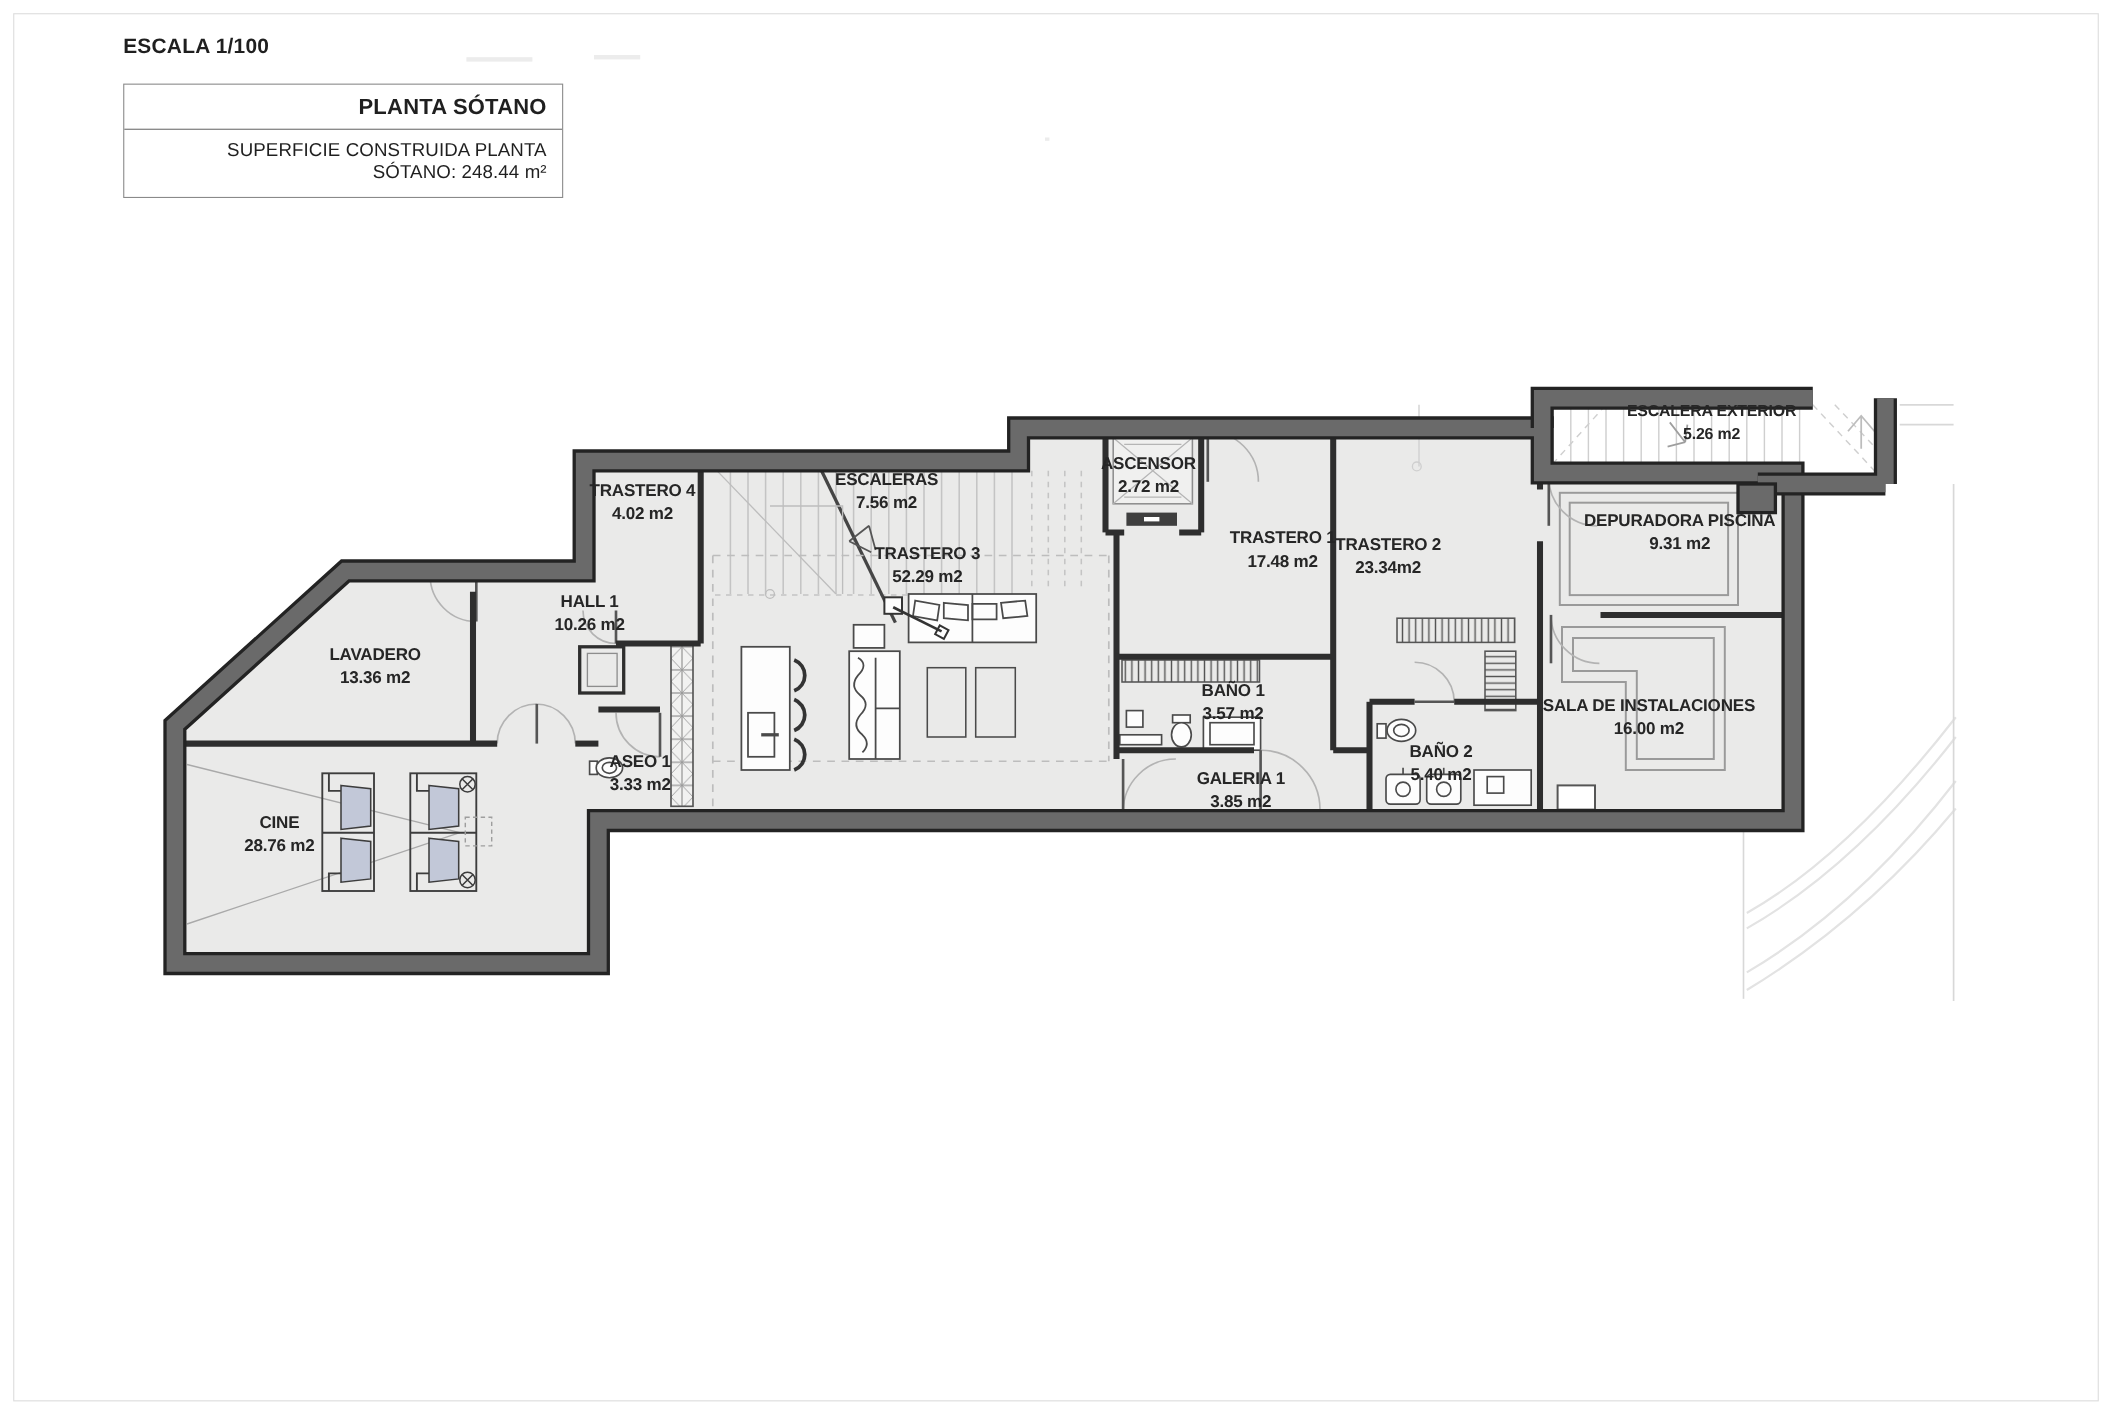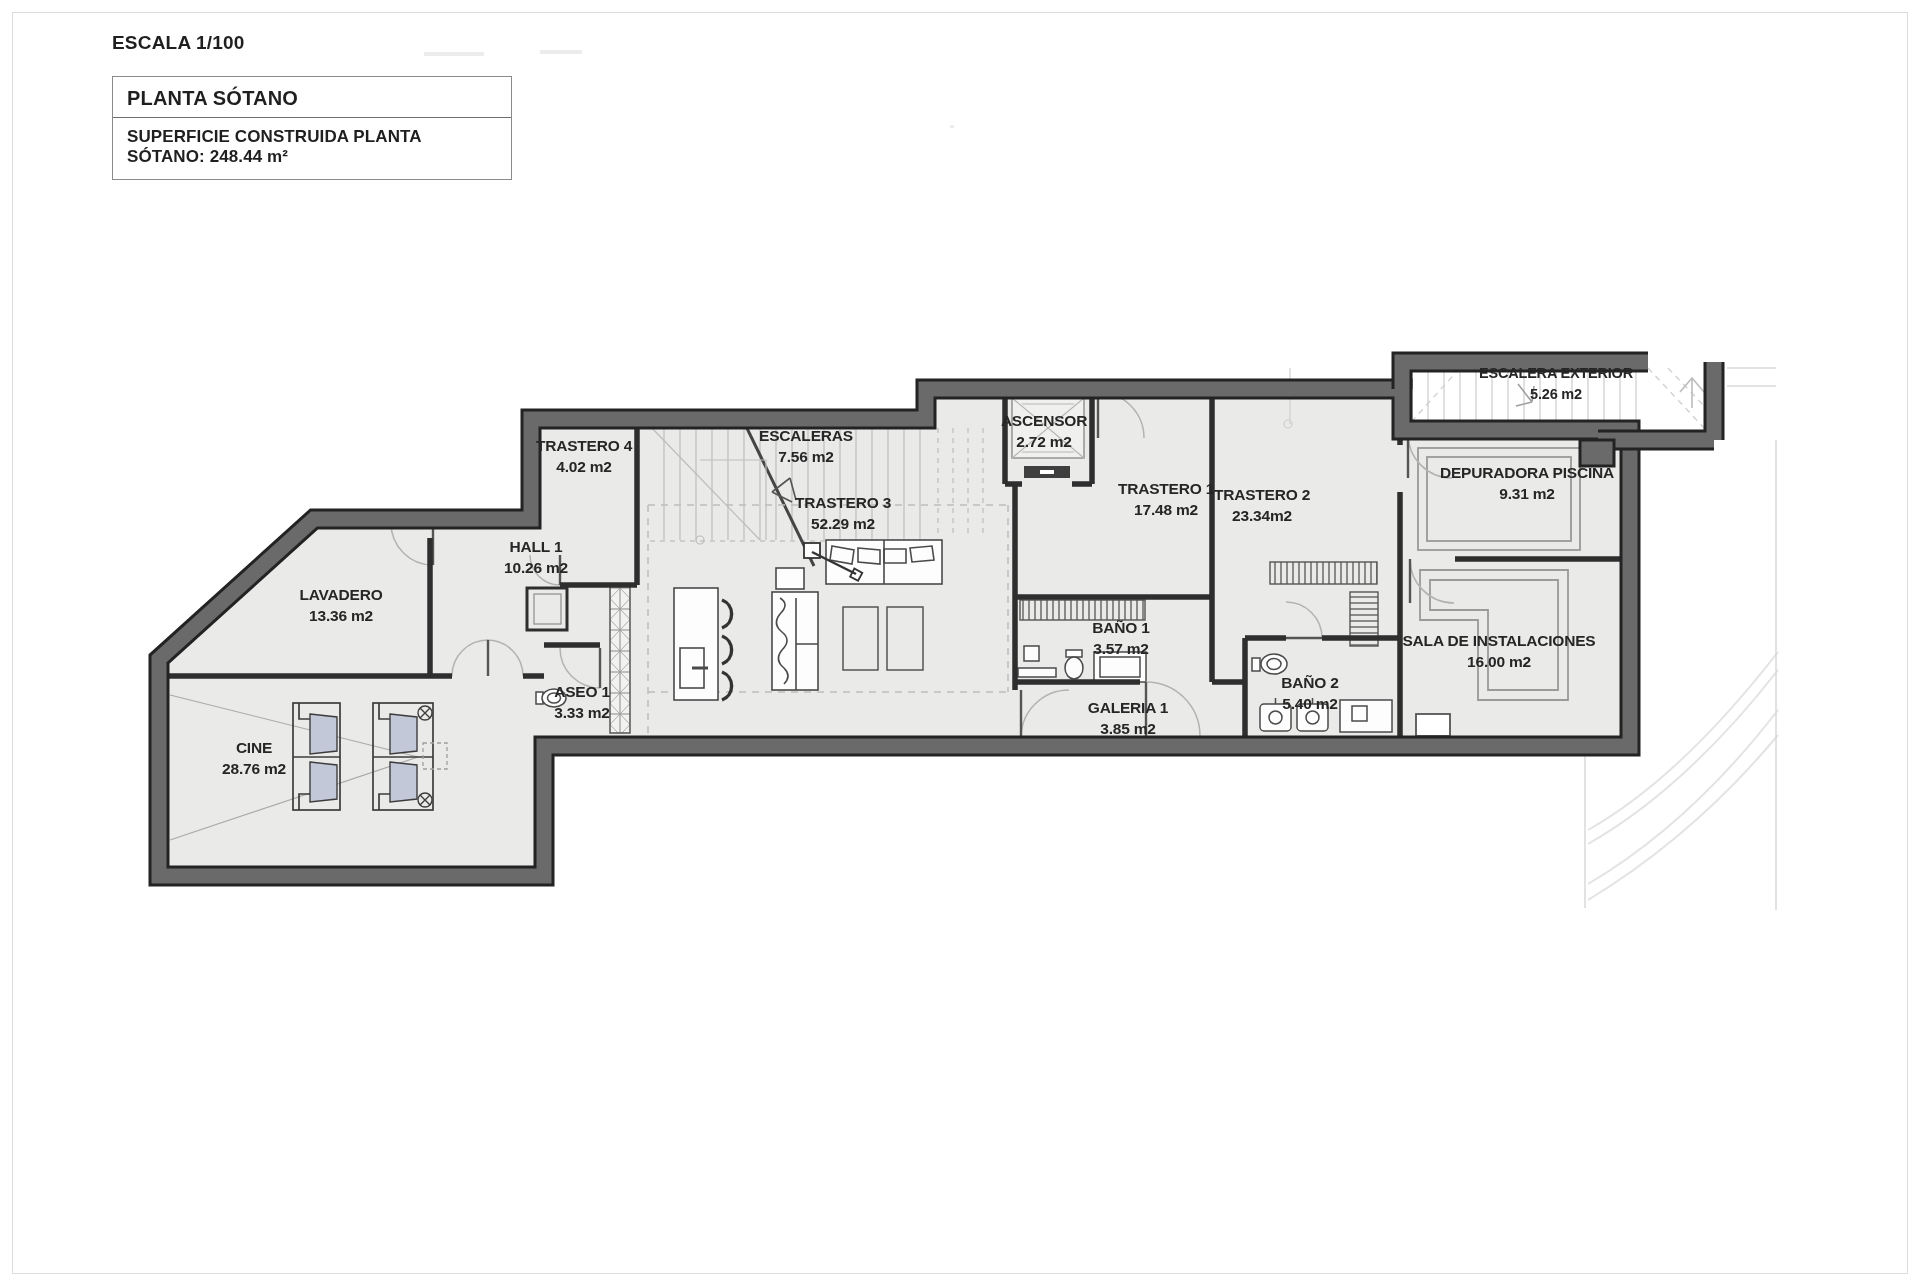--- a/index.html
+++ b/index.html
@@ -3,23 +3,23 @@
 <meta charset="utf-8">
 <style>
   html,body{margin:0;padding:0;background:#ffffff;width:1920px;height:1280px;overflow:hidden;
     font-family:"Liberation Sans", sans-serif;}
   #page{position:relative;width:1920px;height:1280px;background:#fff;}
   #page-border{position:absolute;left:12px;top:12px;width:1894px;height:1260px;
     border:1px solid #dcdcdc;pointer-events:none;}
   #plan-svg{position:absolute;left:0;top:0;}
   .titleblock{position:absolute;left:112px;top:32px;color:#1f1f1f;}
   .tb-scale{font-size:19px;font-weight:700;letter-spacing:.2px;}
-  .tb-box{margin-top:22px;width:398px;border:1.5px solid #8a8a8a;background:#fff;}
+  .tb-box{margin-top:22px;width:398px;border:1.5px solid #8a8a8a;background:#fff;text-align:right;}
   .tb-title{font-size:20px;font-weight:700;padding:10px 14px 7px 14px;border-bottom:1.5px solid #6f6f6f;letter-spacing:.2px;}
-  .tb-area{font-size:17px;font-weight:700;padding:9px 14px 12px 14px;letter-spacing:.1px;}
+  .tb-area{font-size:17px;font-weight:400;padding:9px 14px 12px 14px;letter-spacing:.1px;}
   svg text{font-family:"Liberation Sans", sans-serif;fill:#262626;}
 </style>
 </head>
 <body>
 
 <div id="page">
   <div id="page-border"></div>
 
   <svg id="plan-svg" width="1920" height="1280" viewBox="0 0 1920 1280" xmlns="http://www.w3.org/2000/svg">
     <defs>

